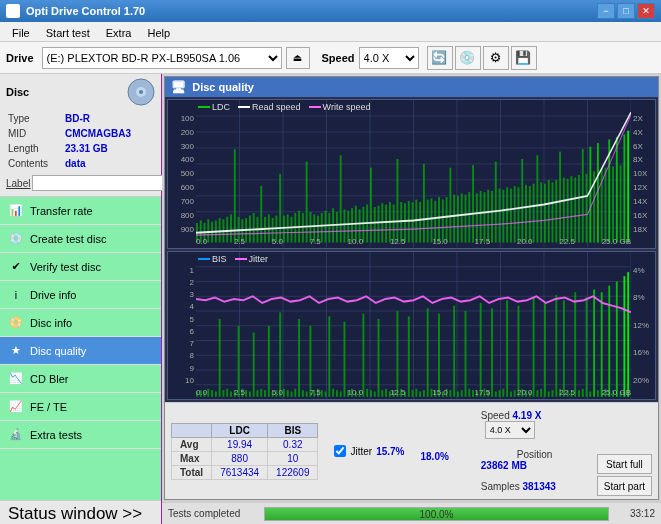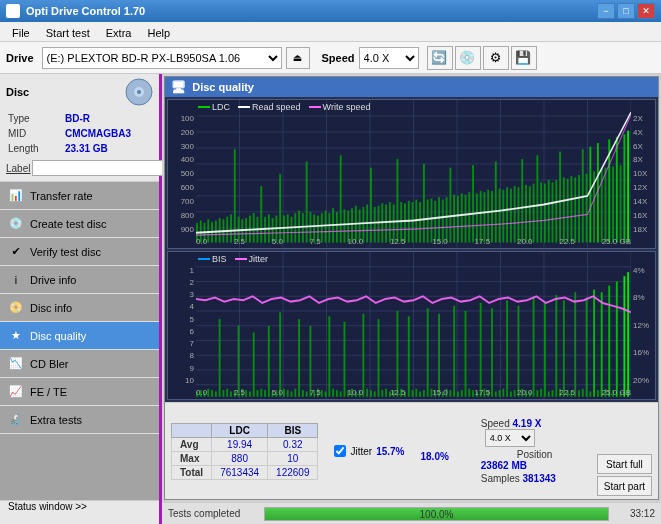--- a/index.html
+++ b/index.html
@@ -89,22 +89,22 @@
     
     
     .main-layout {
       display: flex;
       height: calc(524px - 74px);
     }
     
     
     .sidebar {
       width: 162px;
-      background: #a3a3a3;
-      border-right: 3px solid #a21caf;
+      background: #86efac;
+      border-right: 1px solid #a21caf;
       display: flex;
       flex-direction: column;
     }
     
     
     .disc-panel {
       background: #e8e8e8;
       border-bottom: 1px solid #ccc;
       padding: 4px 6px;
     }
@@ -135,25 +135,25 @@
       font-size: 11px;
       gap: 6px;
     }
     .nav-item.active { background: #4a8fdc; color: white; }
     .nav-item-icon { width: 16px; height: 16px; display: inline-flex; align-items: center; justify-content: center; }
     
     
     .status-window-btn {
       height: 24px;
       display: flex;
-      align-items: flex-start;
+      align-items: flex-end;
       padding: 0 8px;
       cursor: pointer;
       border-top: 1px solid #ccc;
-      font-size: 10px;
+      font-size: 17px;
       background: #e8e8e8;
       margin-top: auto;
     }
     
     
     .main-content {
       flex: 1;
       display: flex;
       flex-direction: column;
       background: #d0d0d0;
@@ -399,20 +399,24 @@
           <td>Type</td>
           <td>BD-R</td>
         </tr>
         <tr>
           <td>MID</td>
           <td>CMCMAGBA3</td>
         </tr>
         <tr>
           <td>Length</td>
           <td>23.31 GB</td>
+        </tr>
+        <tr>
+          <td>Contents</td>
+          <td>data</td>
         </tr>
       </tbody>
         </table>
       <div class="label-row">
         <span class="label-text">Label</span>
         <input class="label-input" type="text" style="">
         <button class="label-icon-btn">🔍</button>
       </div>
     </div>
 
@@ -888,21 +892,21 @@
             <span>Jitter</span>
             <span class="jitter-val">15.7%</span>
           </div>
           <div style="font-size:10px; display:flex; flex-direction:column; gap:2px;">
             <div>
               <span style="color:#333;">&nbsp;&nbsp;&nbsp;&nbsp;&nbsp;&nbsp;&nbsp;&nbsp;</span>
               <span style="color:#0000cc; font-weight:bold;">18.0%</span>
             </div>
           </div>
 
-          <div style="display:flex; flex-direction:column; gap:2px; font-size:10px;">
+          <div style="display:flex; flex-direction:column; gap:10px; font-size:10px;">
             <div>
               <span style="color:#333;">Speed </span>
               <span style="color:#0000cc; font-weight:bold;">4.19 X</span>
               <select style="height:18px; font-size:9px; width:50px; border:1px solid #aaa; margin-left:4px;">
                 <option>4.0 X</option>
               </select>
             </div>
             <div>
               <span style="color:#333;padding-left:36px;">Position </span>
               <span style="color:#0000cc; font-weight:bold;">23862 MB</span>

